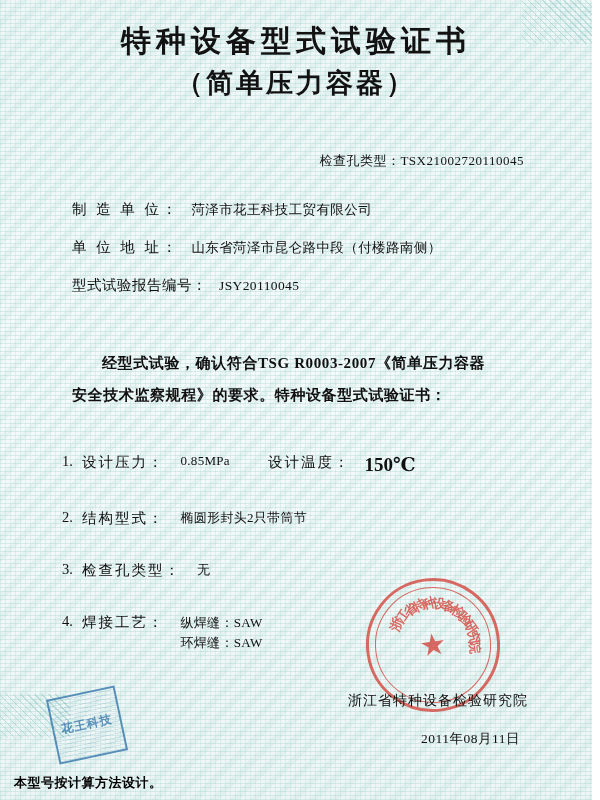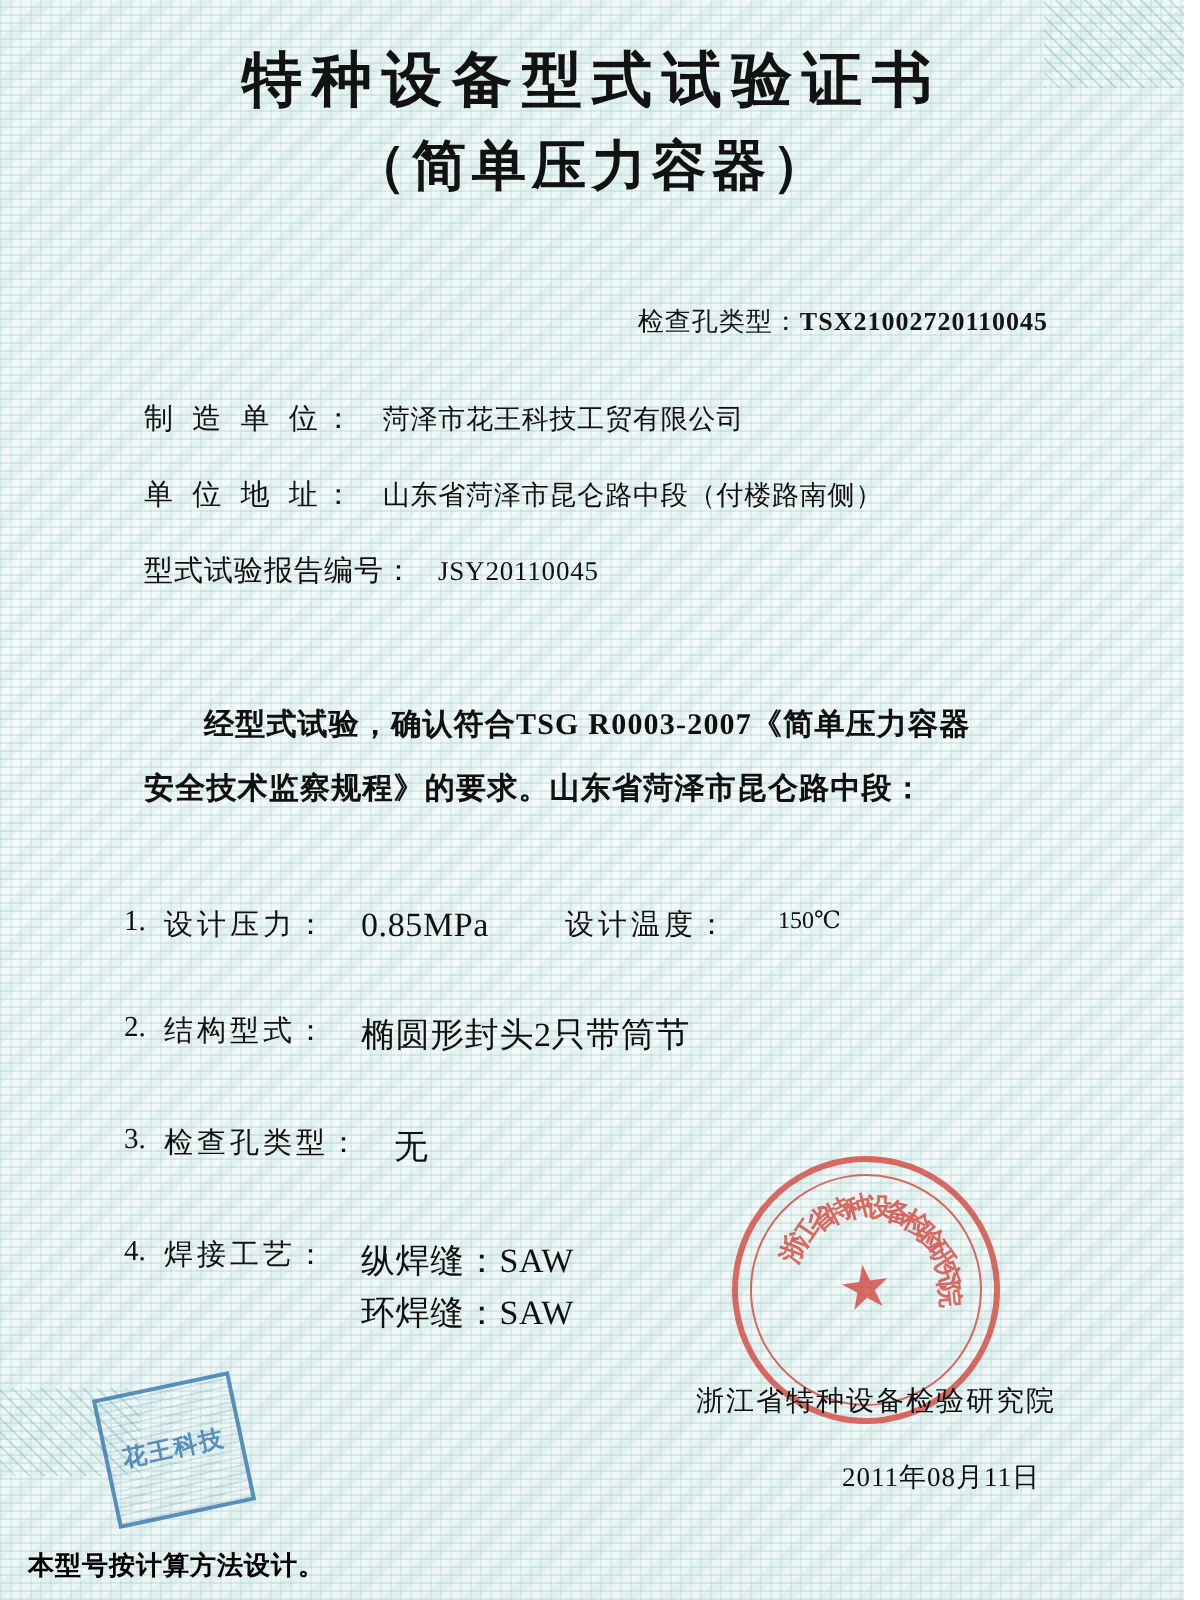--- a/index.html
+++ b/index.html
@@ -89,21 +89,20 @@
   .cert-no {
     margin-top: 48px;
     text-align: right;
     padding-right: 68px;
     font-size: 13px;
     color: #141414;
     letter-spacing: 0.5px;
   }
   .cert-no .value {
     font-family: "Liberation Serif", "DejaVu Serif", serif;
-    font-weight: bold;
   }
 
   
   .fields {
     margin-top: 30px;
     padding-left: 72px;
     padding-right: 28px;
   }
   .field-row {
     display: flex;
@@ -159,31 +158,32 @@
     width: 20px;
     flex: 0 0 20px;
     letter-spacing: 0;
   }
   .item-label {
     white-space: nowrap;
     letter-spacing: 2px;
   }
   .item-value {
     margin-left: 16px;
-    font-size: 17px;
+    font-size: 13px;
     letter-spacing: 0.3px;
   }
   .item-value .sub-line { display: block; line-height: 1.5; }
   .item-extra-label {
     margin-left: 38px;
     letter-spacing: 2px;
   }
   .item-extra-value {
-    margin-left: 24px;
-    font-size: 12px;
+    margin-left: 14px;
+    font-size: 19px;
+    font-weight: bold;
   }
 
   
   .seal {
     position: absolute;
     right: 92px;
     bottom: 88px;
     width: 128px;
     height: 128px;
     border: 3px solid #d2352c;
@@ -313,21 +313,21 @@
 
     <div class="field-row">
       <span class="field-label tight">型式试验报告编号：</span>
       <span class="field-value">JSY20110045</span>
     </div>
 
   </div>
 
   <div class="statement">
     <div><span class="indent"></span><span>经型式试验，确认符合TSG R0003-2007《简单压力容器</span></div>
-    <div>安全技术监察规程》的要求。山东省菏泽市昆仑路中段：</div>
+    <div>安全技术监察规程》的要求。特种设备型式试验证书：</div>
   </div>
 
   <div class="items">
 
     <div class="item">
       <span class="item-no">1.</span>
       <span class="item-label">设计压力：</span>
       <span class="item-value">0.85MPa</span>
       <span class="item-extra-label">设计温度：</span>
       <span class="item-extra-value">150℃</span>

